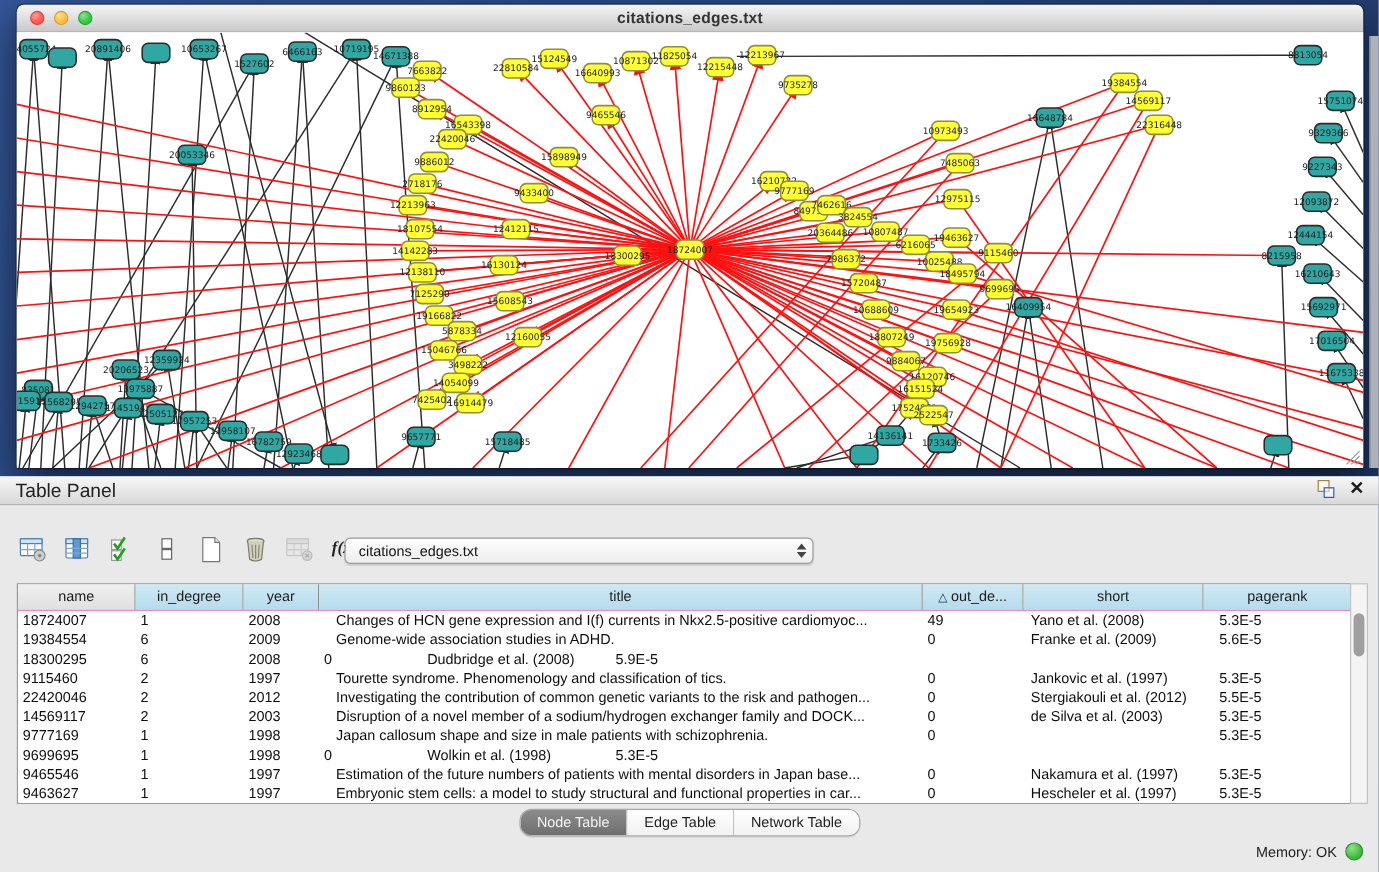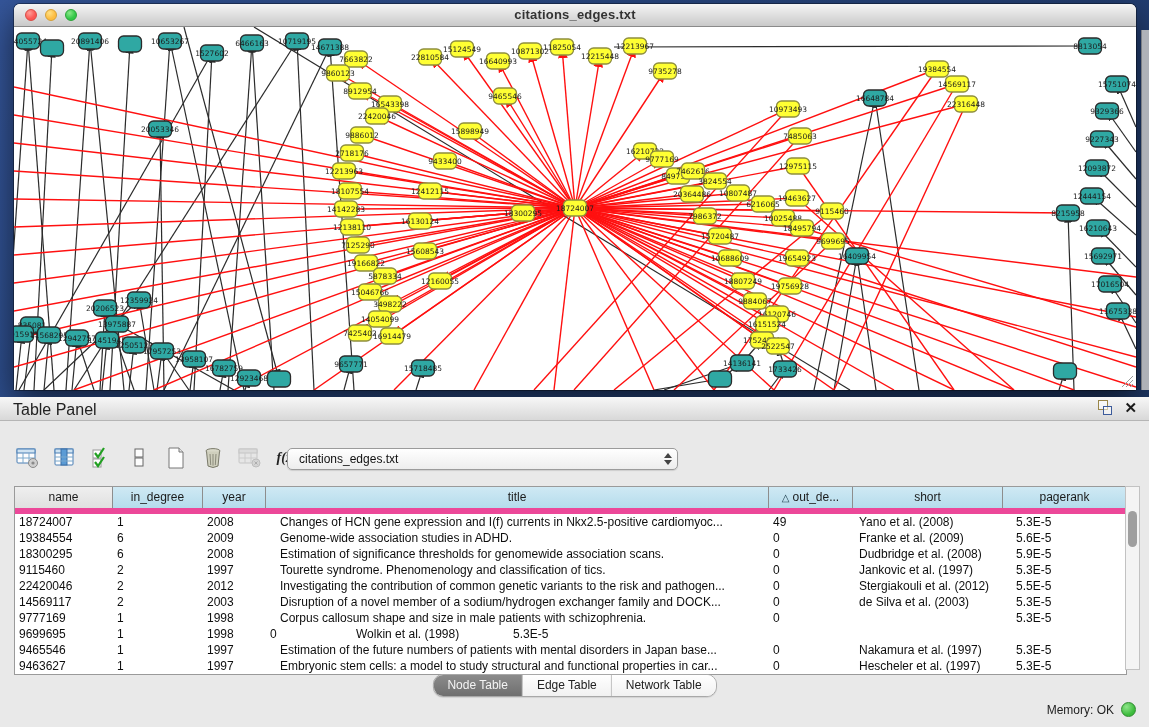--- a/index.html
+++ b/index.html
@@ -41,21 +41,21 @@
   .fx{font-family:"Liberation Serif",serif;font-style:italic;font-weight:bold;font-size:14px;color:#222;}
   .combo{position:absolute;left:287px;top:51px;width:391px;height:22px;box-sizing:border-box;
     border:1px solid #9b9b9b;border-radius:5px;background:linear-gradient(#ffffff,#ededed);
     display:flex;align-items:center;box-shadow:0 1px 1px rgba(0,0,0,.12);}
   .combo .cval{flex:1;font-size:12px;color:#111;padding-left:11px;}
   .combo .steppers{width:18px;height:100%;display:flex;flex-direction:column;align-items:center;justify-content:center;gap:2px;}
   .tri-up{width:0;height:0;border-left:4px solid transparent;border-right:4px solid transparent;border-bottom:5px solid #444;}
   .tri-dn{width:0;height:0;border-left:4px solid transparent;border-right:4px solid transparent;border-top:5px solid #444;}
   
   .tablewrap{position:absolute;left:14px;top:89px;width:1111px;border:1px solid #9a9a9a;background:#fff;}
-  .thead{display:flex;height:21px;border-bottom:6px solid #ec4899;}
+  .thead{display:flex;height:21px;border-bottom:1px solid #ec4899;}
   .th{box-sizing:border-box;border-right:1px solid #8d8d8d;background:linear-gradient(#cfe9f4,#b5dcec);
     font-size:12px;color:#1b1b1b;text-align:center;line-height:21px;overflow:hidden;white-space:nowrap;}
   .th.gray{background:linear-gradient(#efefef,#e0e0e0);}
   .th:last-child{border-right:none;}
   .sortglyph{font-size:10px;color:#20404f;margin-right:3px;}
   .trow{display:flex;height:16px;background:#fff;}
   .td{box-sizing:border-box;font-size:12px;color:#0e0e0e;line-height:16px;overflow:hidden;white-space:nowrap;padding-left:4px;}
   .td.c-title{padding-left:14px;}
   .td.c-short{padding-left:6px;}
   .td.c-pagerank{padding-left:13px;}
@@ -599,21 +599,20 @@
             <div class="td c-year" style="width: 63px;">2009</div>
             <div class="td c-title" style="width: 503px;">Genome-wide association studies in ADHD.</div>
             <div class="td c-out_degree" style="width: 84px;">0</div>
             <div class="td c-short" style="width: 150px;">Franke et al. (2009)</div>
             <div class="td c-pagerank" style="width: 123px;">5.6E-5</div>
           </div>
           <div class="trow">
             <div class="td c-name" style="width: 98px;">18300295</div>
             <div class="td c-in_degree" style="width: 90px;">6</div>
             <div class="td c-year" style="width: 63px;">2008</div>
-            <div class="td c-title" style="width: 503px;">Estimation of significance thresholds for genomewide association scans.</div>
             <div class="td c-out_degree" style="width: 84px;">0</div>
             <div class="td c-short" style="width: 150px;">Dudbridge et al. (2008)</div>
             <div class="td c-pagerank" style="width: 123px;">5.9E-5</div>
           </div>
           <div class="trow">
             <div class="td c-name" style="width: 98px;">9115460</div>
             <div class="td c-in_degree" style="width: 90px;">2</div>
             <div class="td c-year" style="width: 63px;">1997</div>
             <div class="td c-title" style="width: 503px;">Tourette syndrome. Phenomenology and classification of tics.</div>
             <div class="td c-out_degree" style="width: 84px;">0</div>
@@ -635,21 +634,21 @@
             <div class="td c-year" style="width: 63px;">2003</div>
             <div class="td c-title" style="width: 503px;">Disruption of a novel member of a sodium/hydrogen exchanger family and DOCK...</div>
             <div class="td c-out_degree" style="width: 84px;">0</div>
             <div class="td c-short" style="width: 150px;">de Silva et al. (2003)</div>
             <div class="td c-pagerank" style="width: 123px;">5.3E-5</div>
           </div>
           <div class="trow">
             <div class="td c-name" style="width: 98px;">9777169</div>
             <div class="td c-in_degree" style="width: 90px;">1</div>
             <div class="td c-year" style="width: 63px;">1998</div>
-            <div class="td c-title" style="width: 503px;">Corpus callosum shape and size in male patients with schizophrenia.</div>
+            <div class="td c-title" style="width: 503px;">Japan callosum shape and size in male patients with schizophrenia.</div>
             <div class="td c-out_degree" style="width: 84px;">0</div>
             <div class="td c-short" style="width: 150px; margin-top: 43px;">Tibbo et al. (1998)</div>
             <div class="td c-pagerank" style="width: 123px;">5.3E-5</div>
           </div>
           <div class="trow">
             <div class="td c-name" style="width: 98px;">9699695</div>
             <div class="td c-in_degree" style="width: 90px;">1</div>
             <div class="td c-year" style="width: 63px;">1998</div>
             <div class="td c-out_degree" style="width: 84px;">0</div>
             <div class="td c-short" style="width: 150px;">Wolkin et al. (1998)</div>

